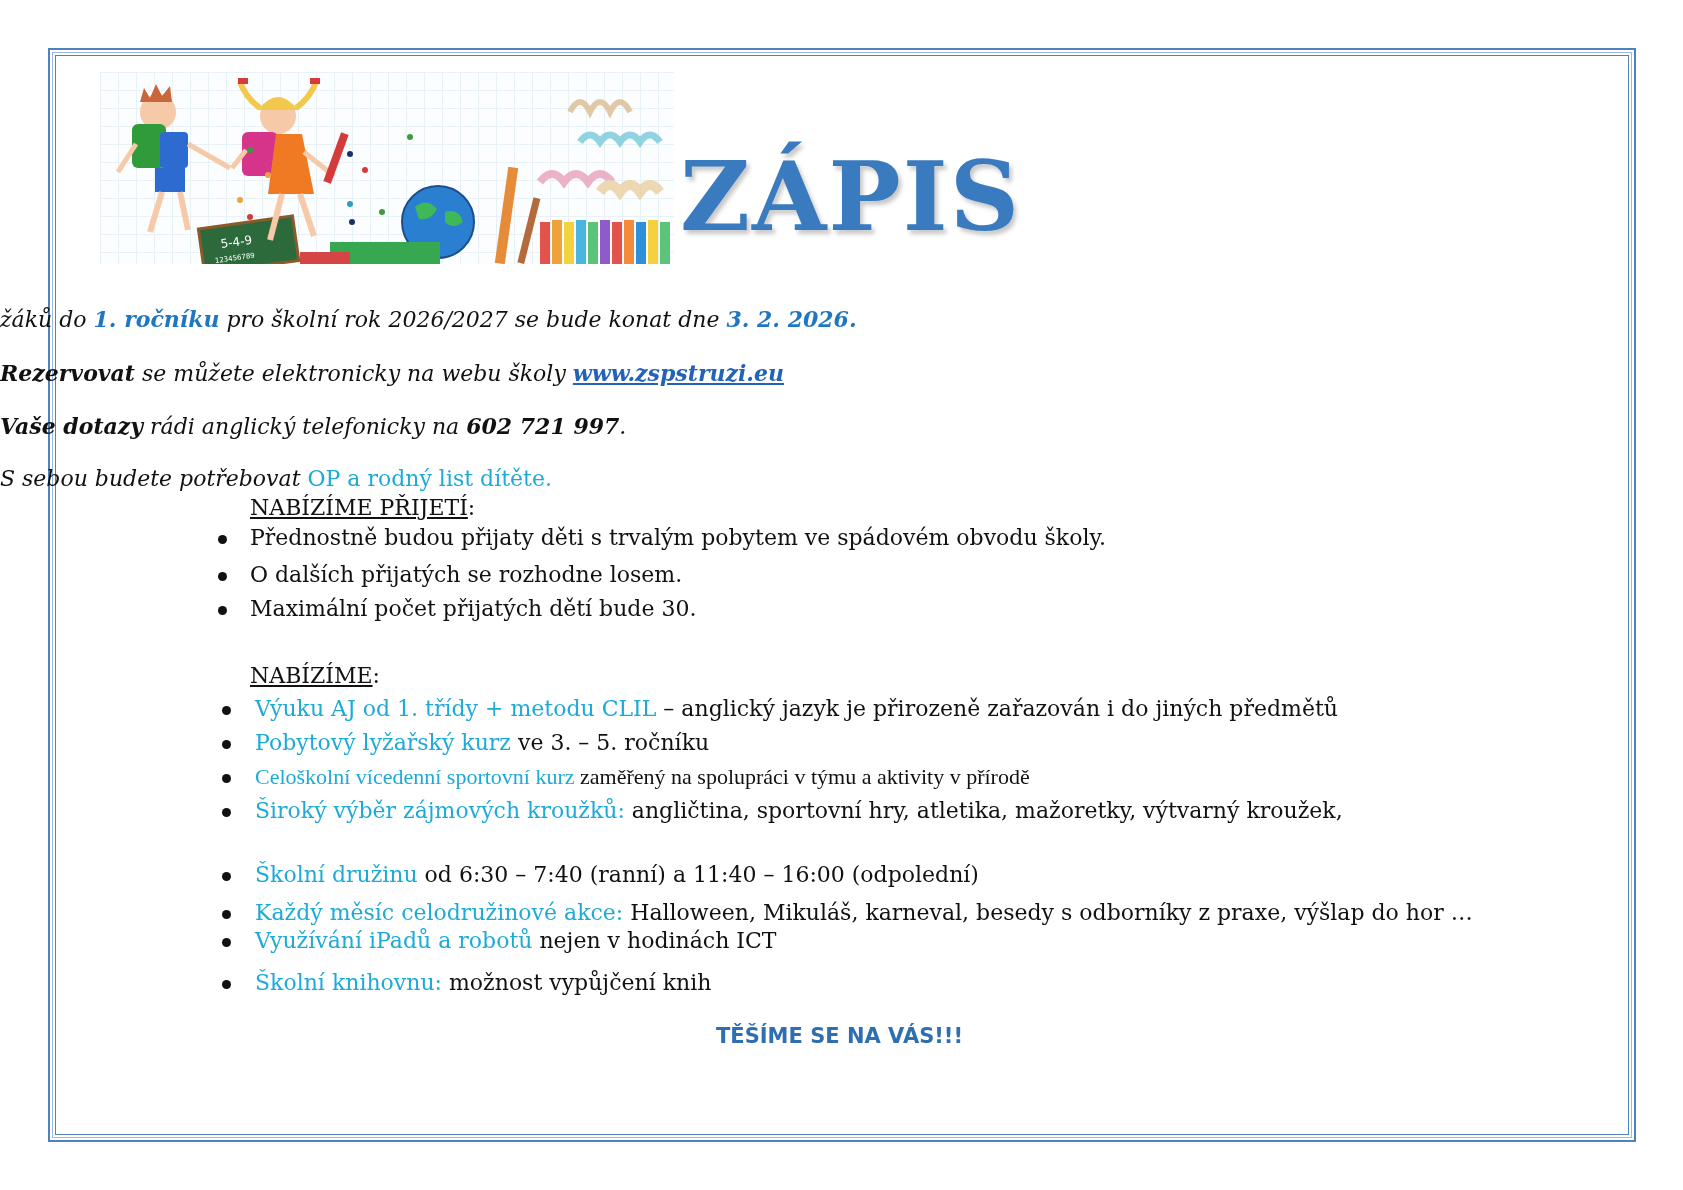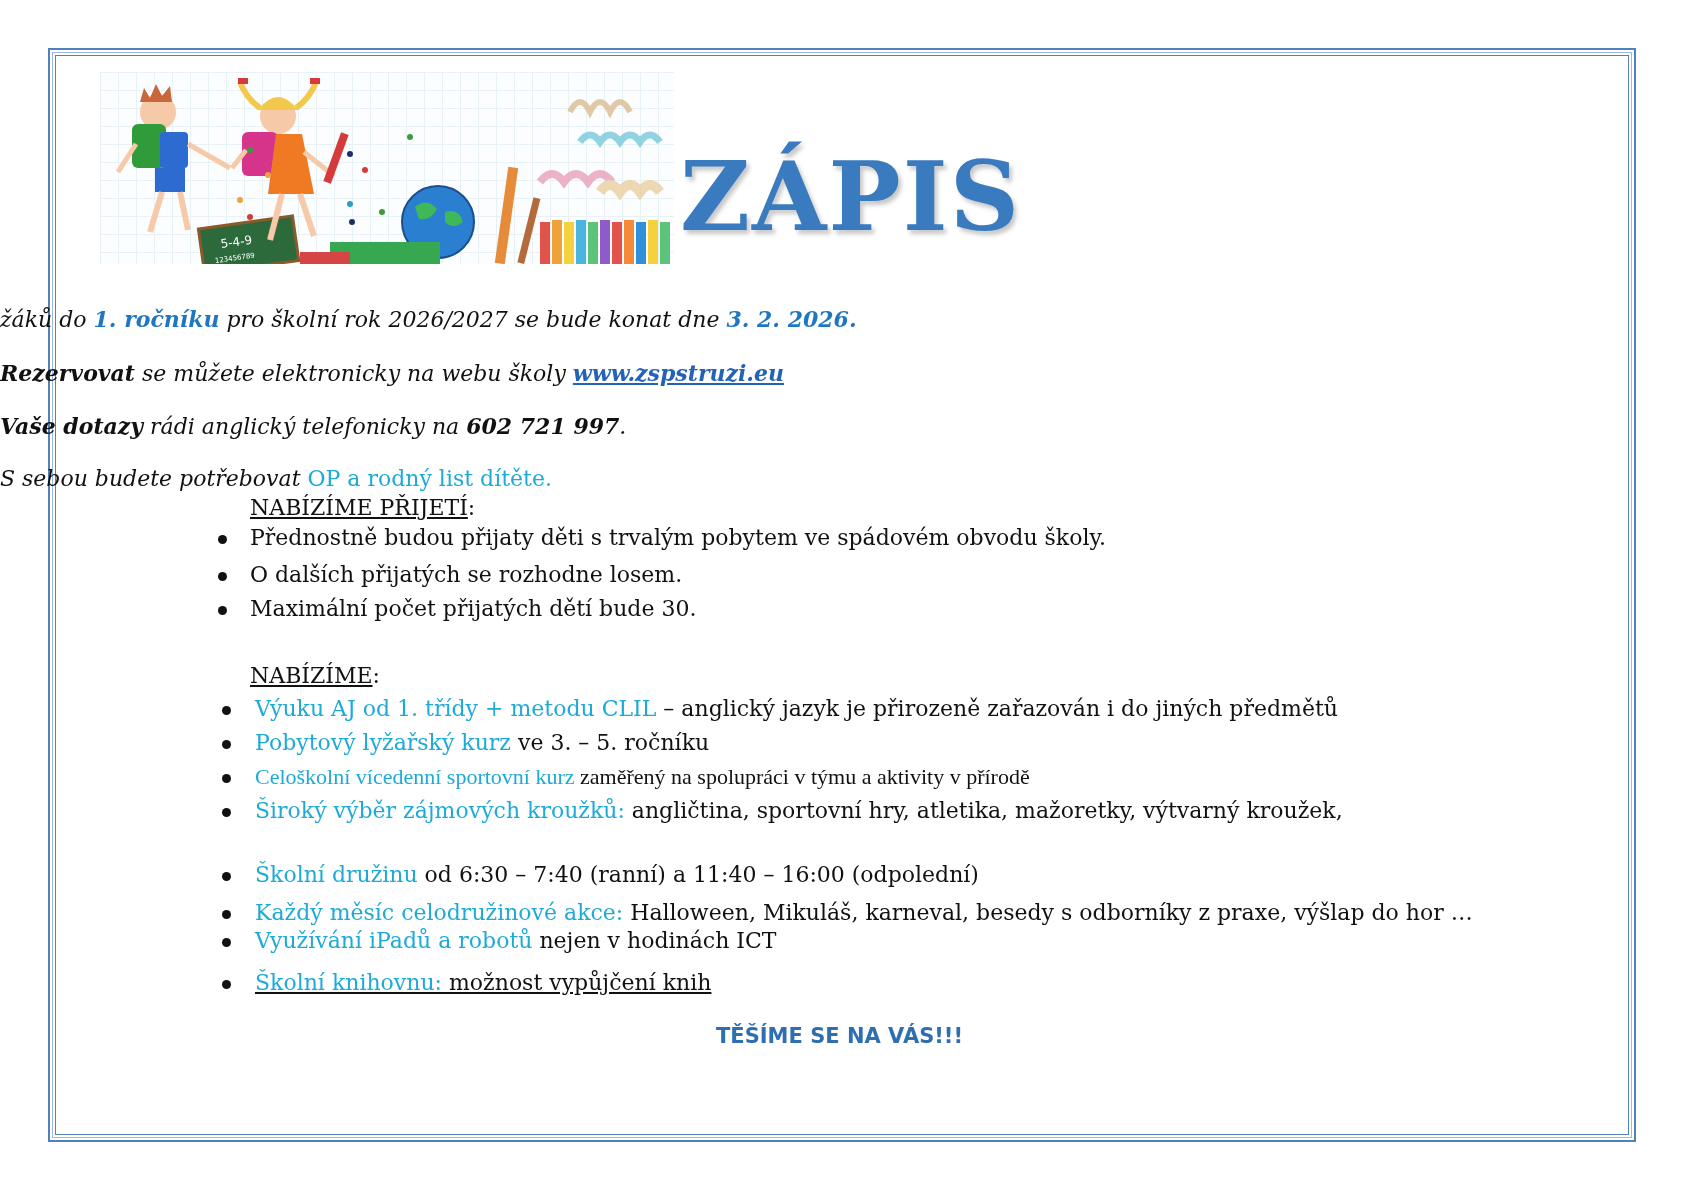--- a/index.html
+++ b/index.html
@@ -165,16 +165,16 @@
 </div>
 
 <ul class="list offer">
   <li style="top:696px;"><span class="bullet"></span><span class="cyan">Výuku AJ od 1. třídy + metodu CLIL</span><span> – anglický jazyk je přirozeně zařazován i do jiných předmětů</span></li>
   <li style="top:730px;"><span class="bullet"></span><span class="cyan">Pobytový lyžařský kurz</span><span> ve 3. – 5. ročníku</span></li>
   <li style="top:764px;font-family:Liberation Serif, serif;"><span class="bullet"></span><span class="cyan">Celoškolní vícedenní sportovní kurz</span><span> zaměřený na spolupráci v týmu a aktivity v přírodě</span></li>
   <li style="top:798px;"><span class="bullet"></span><span class="cyan">Široký výběr zájmových kroužků:</span><span> angličtina, sportovní hry, atletika, mažoretky, výtvarný kroužek,</span><br></li>
   <li style="top:862px;"><span class="bullet"></span><span class="cyan">Školní družinu</span><span> od 6:30 – 7:40 (ranní) a 11:40 – 16:00 (odpolední)</span></li>
   <li style="top:900px;"><span class="bullet"></span><span class="cyan">Každý měsíc celodružinové akce:</span><span> Halloween, Mikuláš, karneval, besedy s odborníky z praxe, výšlap do hor …</span></li>
   <li style="top:891px;margin-top:37px;"><span class="bullet"></span><span class="cyan">Využívání iPadů a robotů</span><span> nejen v hodinách ICT</span></li>
-  <li style="top:970px;text-decoration:underline;"><span class="bullet"></span><span class="cyan">Školní knihovnu:</span><span> možnost vypůjčení knih</span></li>
+  <li style="top:970px;"><span class="bullet"></span><span class="cyan">Školní knihovnu:</span><span> možnost vypůjčení knih</span></li>
 </ul>
 
 <div class="closing">TĚŠÍME SE NA VÁS!!!</div>
 
 </body></html>

